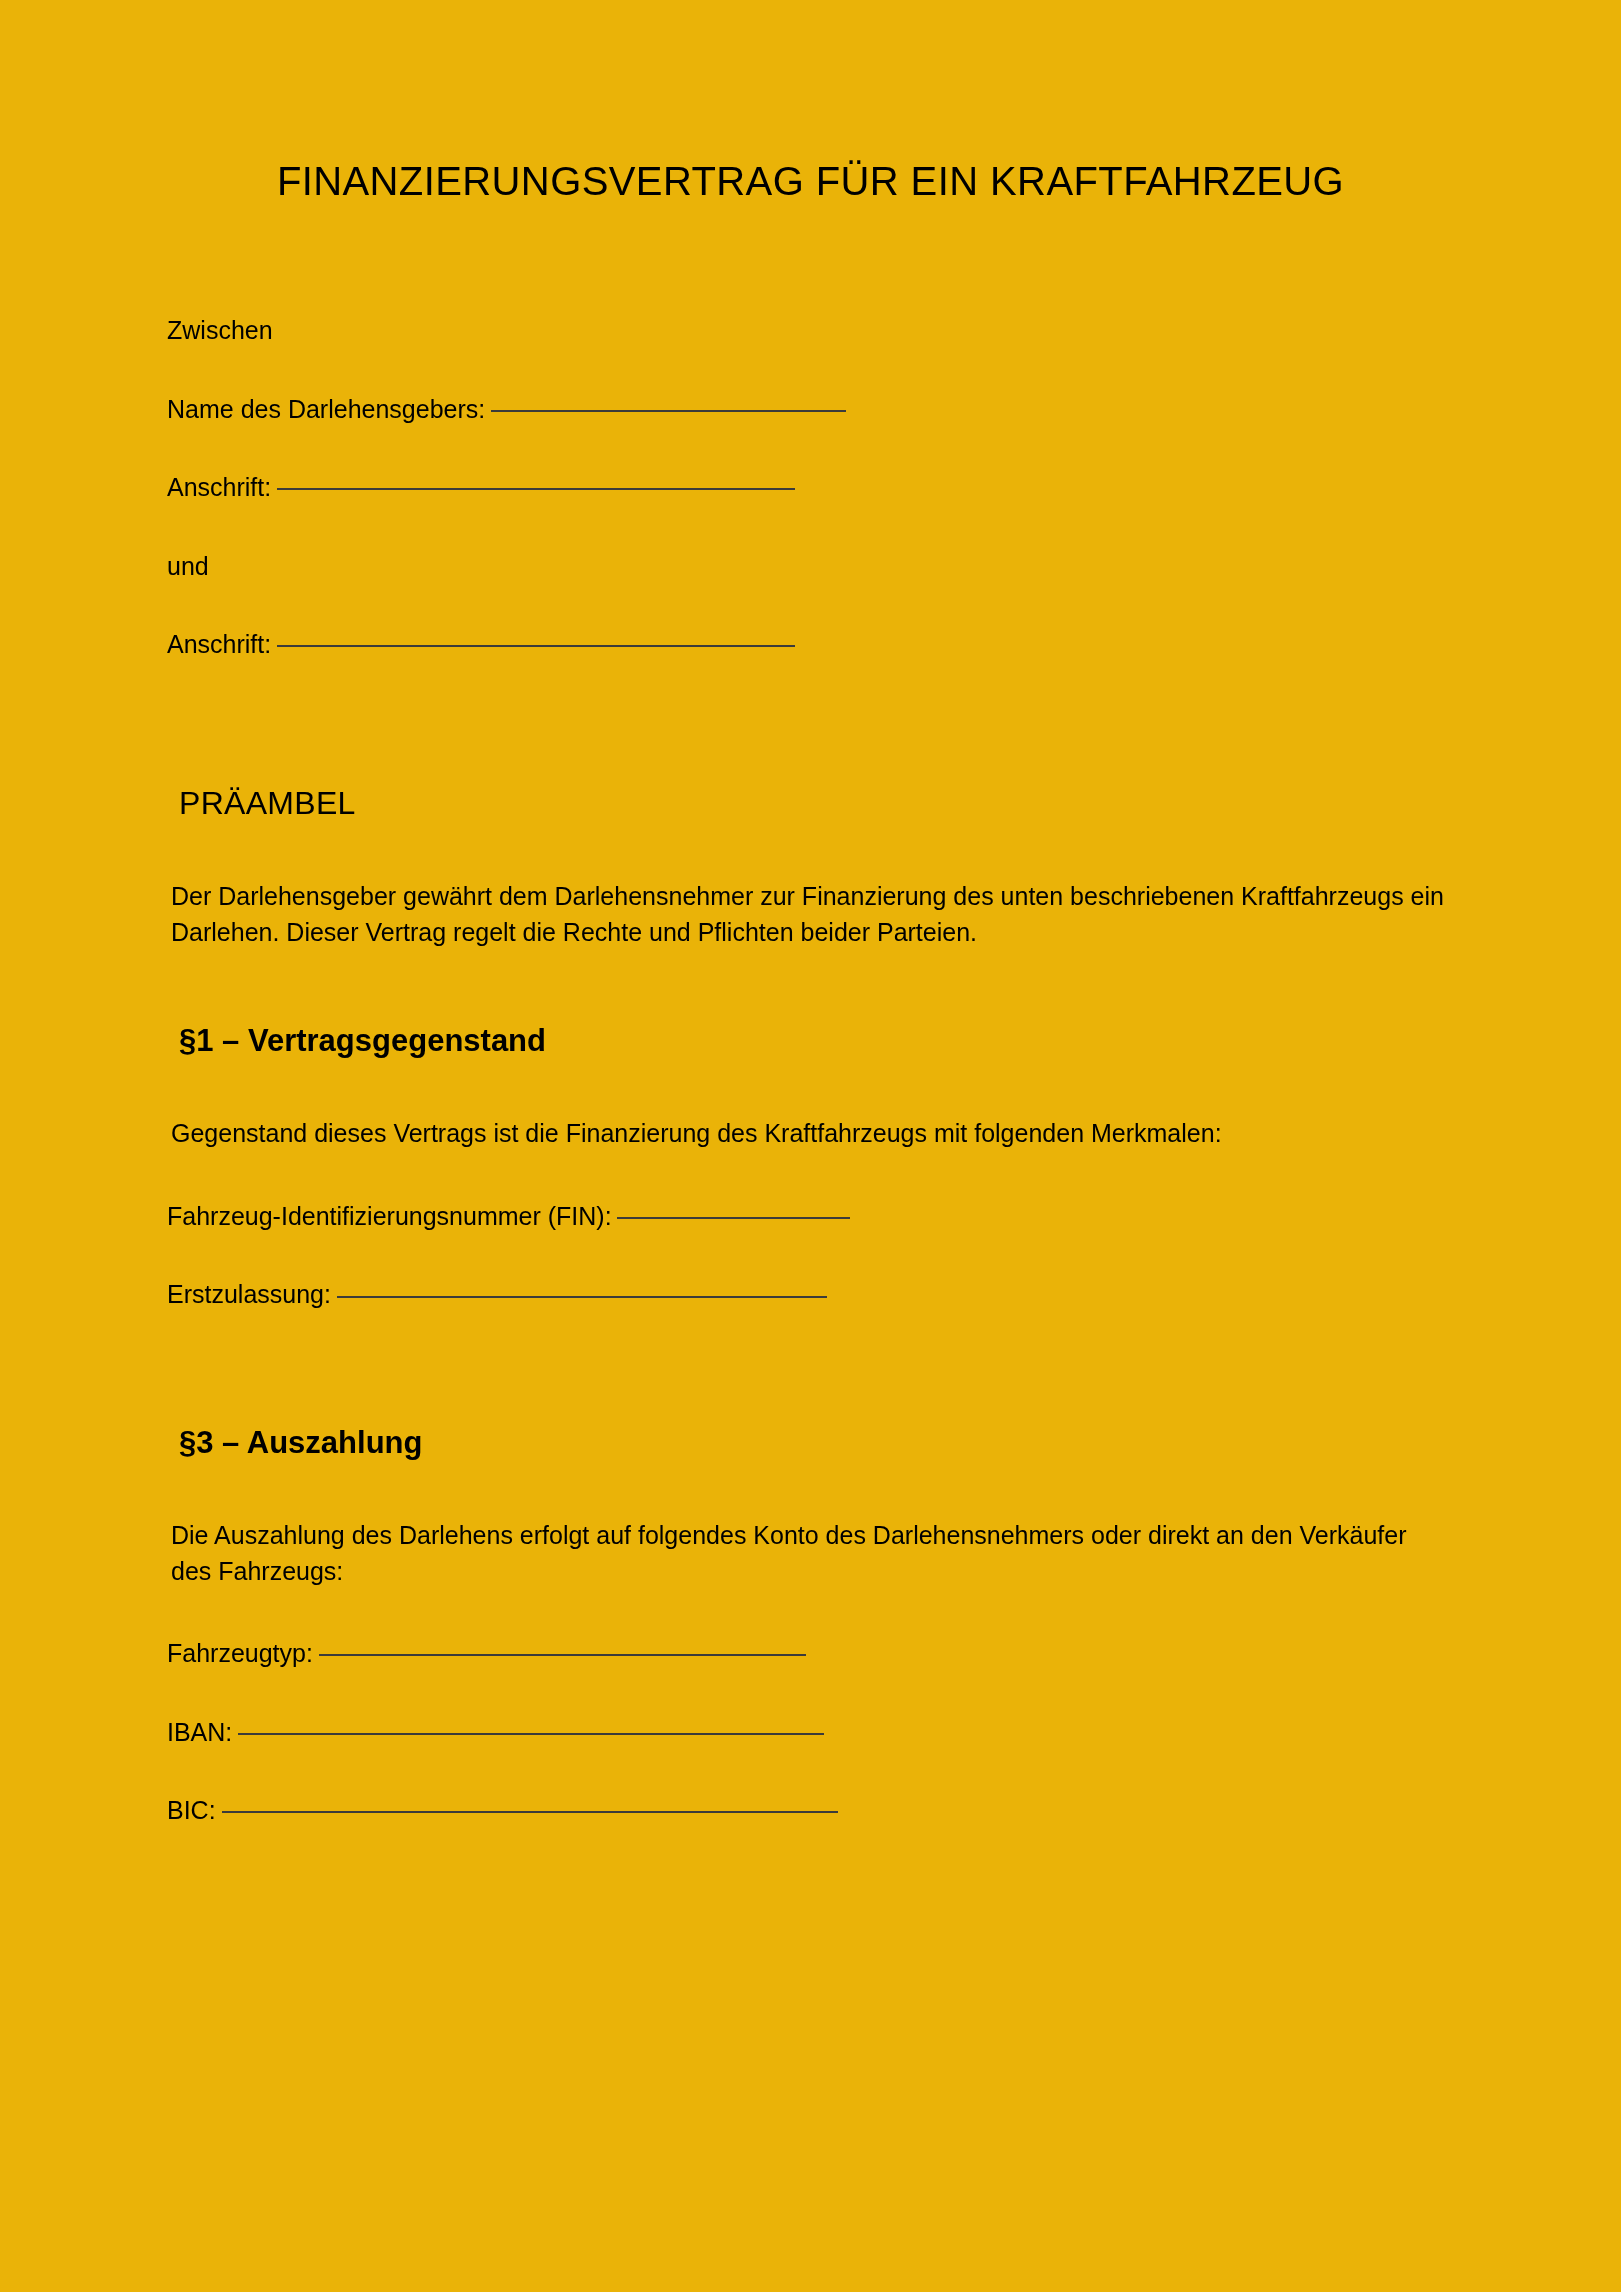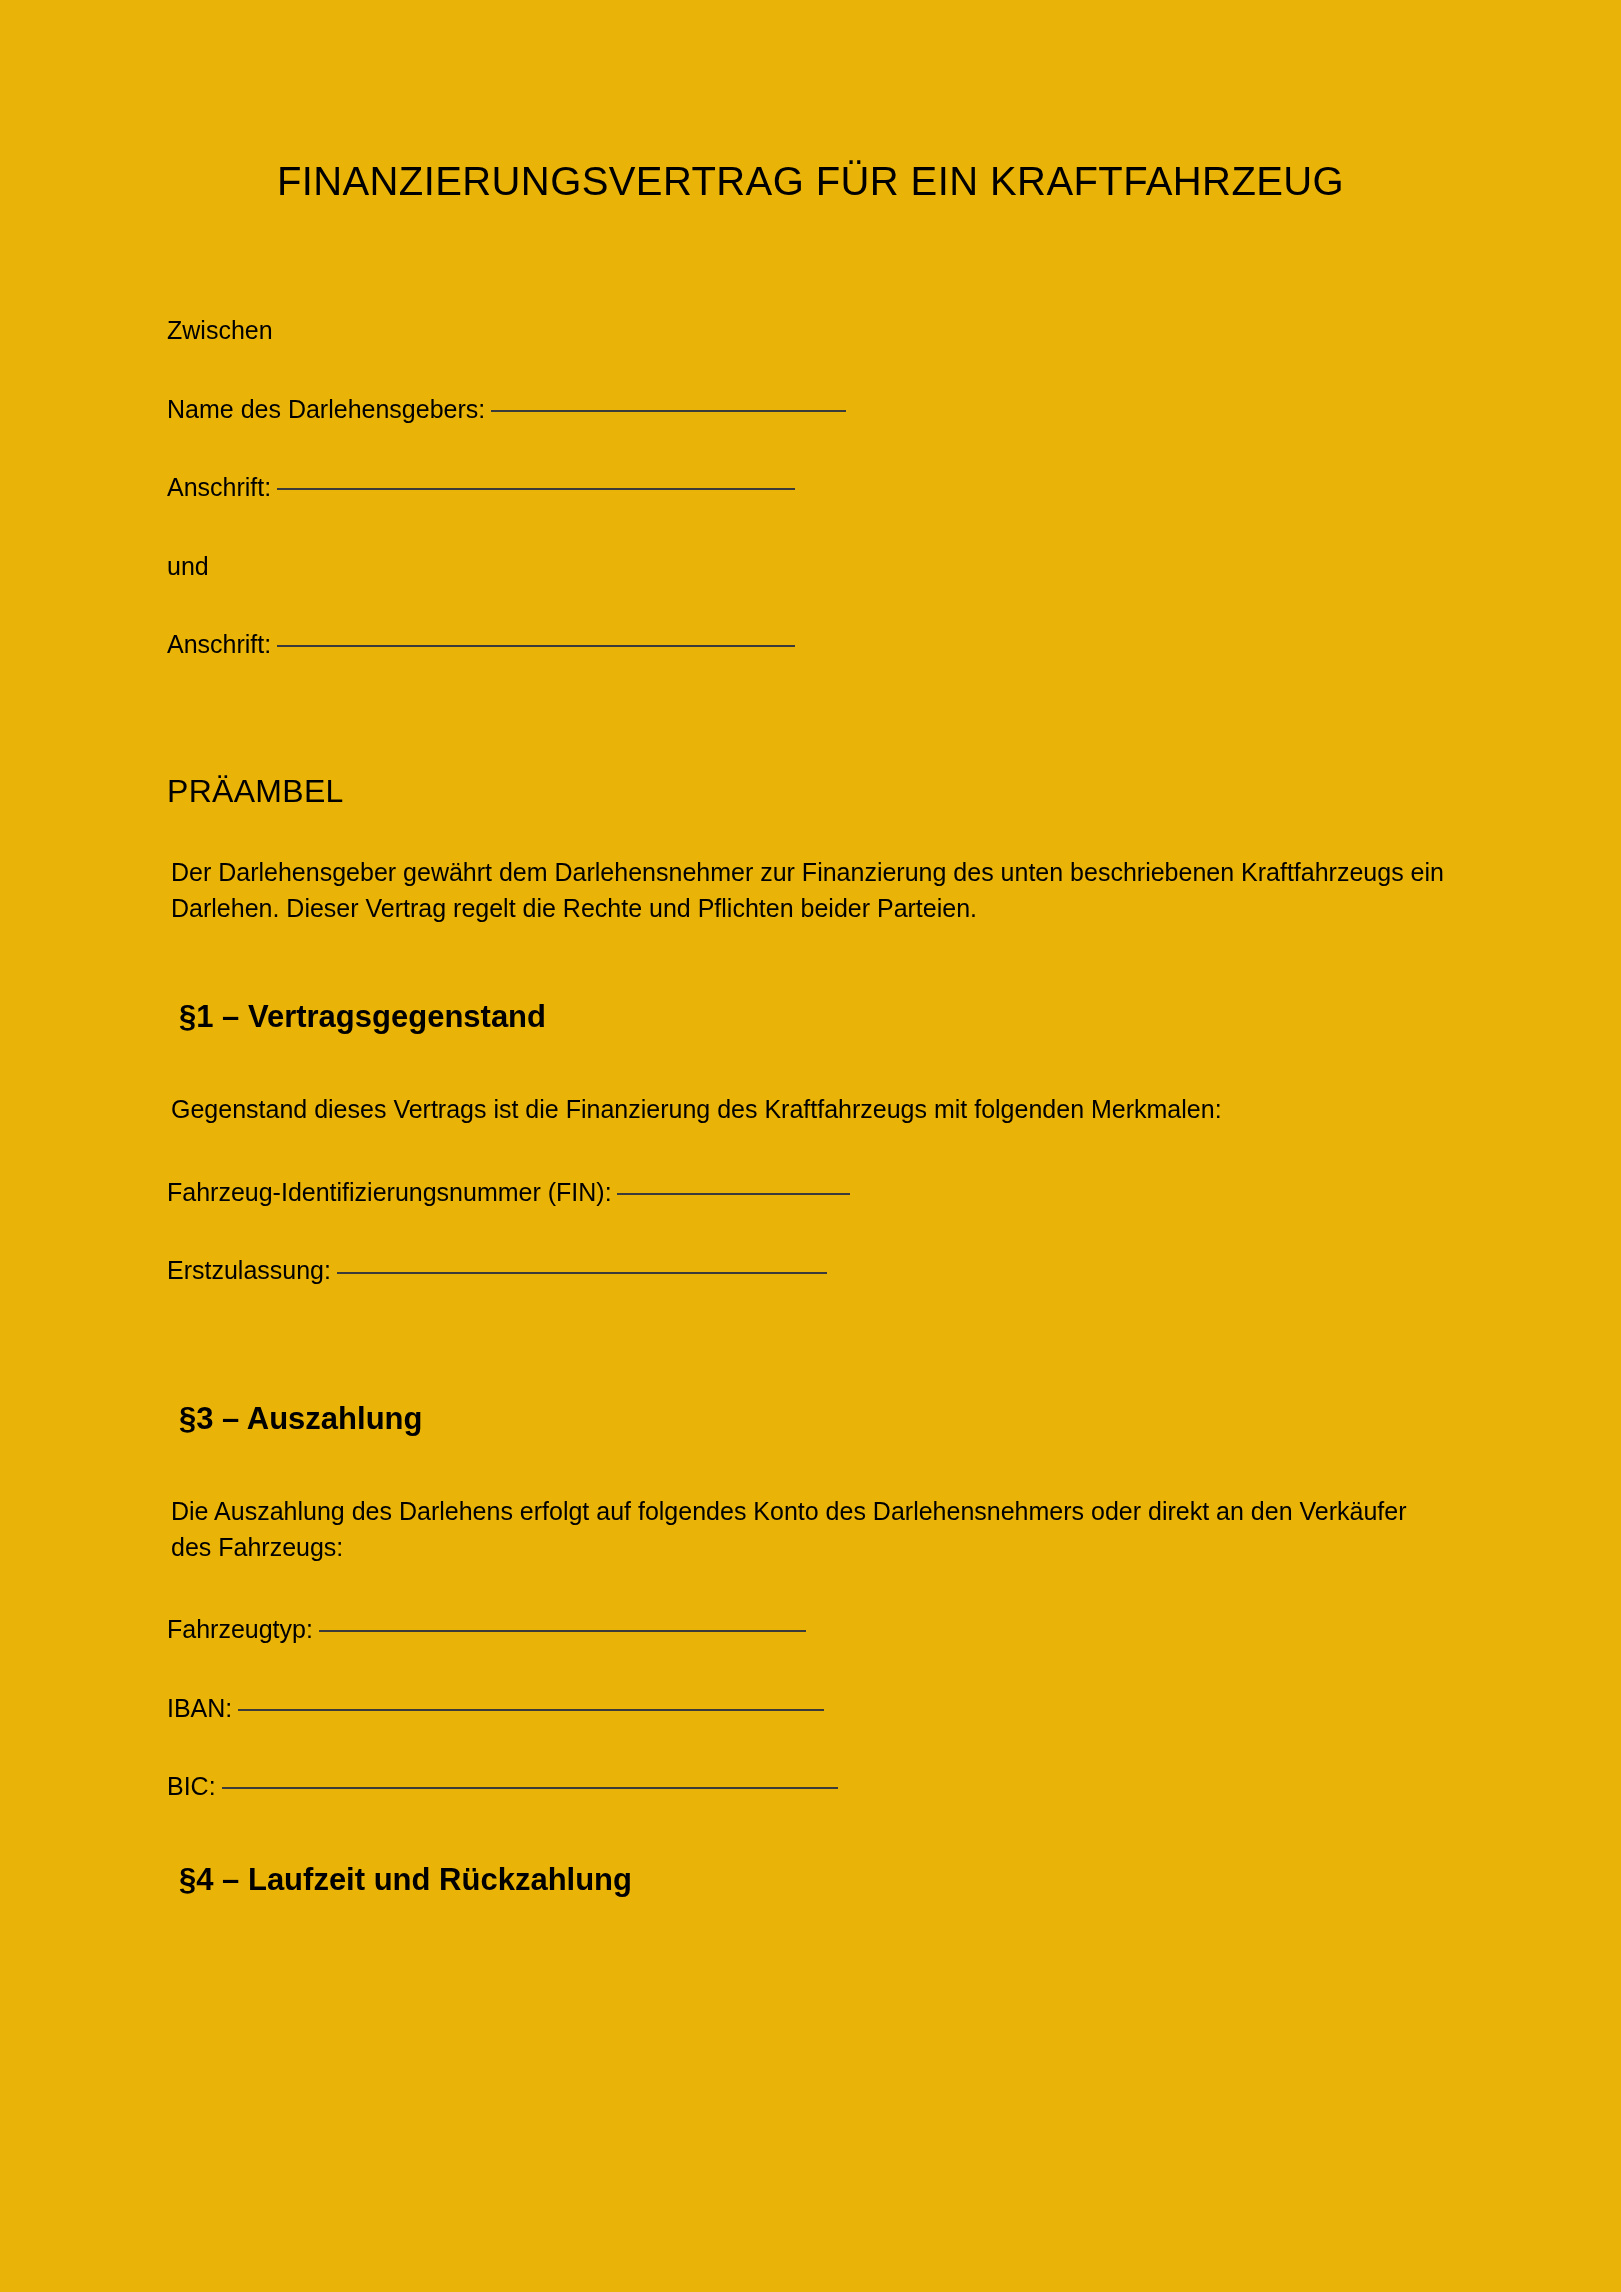--- a/index.html
+++ b/index.html
@@ -80,21 +80,21 @@
   .h-section {
     font-size: 31px;
     font-weight: 700;
     margin: 12px;
     line-height: 1.3;
     color: #000;
   }
   .h-preamble {
     font-size: 32px;
     font-weight: 400;
-    margin: 0;
+    margin: 12px;
     line-height: 1.3;
     letter-spacing: 0.3px;
     color: #000;
   }
 
   .section { margin: 0; }
   .section-heading-gap { height: 39px; }
   .after-para-gap { height: 55px; }
 
   .amount-line {
@@ -183,18 +183,15 @@
       <span class="field-label">IBAN:</span><span class="blank w-iban"></span>
     </p>
 
     <p class="field-row">
       <span class="field-label">BIC:</span><span class="blank w-bic"></span>
     </p>
   </div>
 
   <div class="block-gap-m"></div>
 
-  <div class="section">
-    <h2 class="h-section">§4 – Laufzeit und Rückzahlung</h2>
-  </div>
 
 </div>
 
 
 </body></html>

